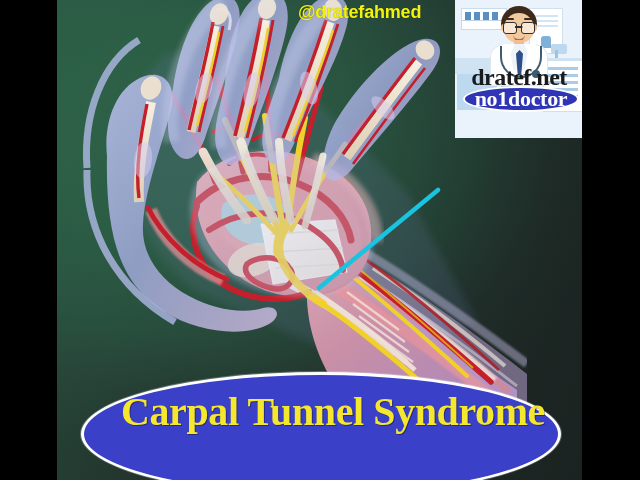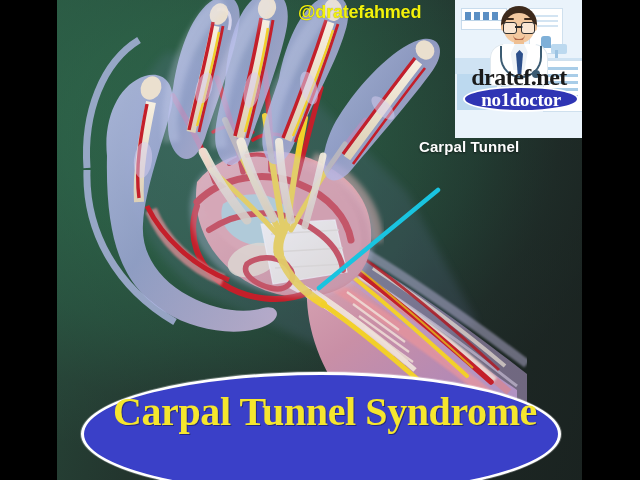--- a/index.html
+++ b/index.html
@@ -200,21 +200,21 @@
   .logo-oval{
     position:absolute; left:8px; top:86px; width:112px; height:22px;
     background:#2f35b4;
     border:2px solid #ffffff;
     border-radius:50%;
     z-index:7;
     display:flex; align-items:center; justify-content:center;
   }
   .logo-oval span{
     font-family:"Liberation Serif", serif;
-    font-weight:bold; font-size:19px; color:#ffffff; letter-spacing:-0.3px;
+    font-weight:bold; font-size:22px; color:#ffffff; letter-spacing:-0.3px;
     line-height:1;
   }
 
   
   #callout {
     position: absolute;
     left: 362px;
     top: 137px;
     z-index: 30;
     color: #fdfdfd;
@@ -238,21 +238,21 @@
   }
   .banner-ellipse{
     position:absolute; inset:0;
     background:#3a40c8;
     border:3px solid #ffffff;
     border-radius:50%;
     box-shadow: 0 0 0 1px rgba(255,255,255,0.25);
   }
   .banner-text{
     position:absolute;
-    left:4px; top:16px; width:480px;
+    left:12px; top:16px; width:480px;
     text-align:center;
     font-family:"Liberation Serif", serif;
     font-weight:bold;
     font-size:40px;
     color:#f5e62e;
     letter-spacing:-0.4px;
     white-space:nowrap;
     text-shadow: 1px 1px 0 rgba(0,0,0,0.35);
   }
 </style>
@@ -492,21 +492,20 @@
       </svg>
     </div>
 
     <svg id="pointer" viewBox="0 0 525 480" xmlns="http://www.w3.org/2000/svg">
       <line x1="381" y1="190" x2="262" y2="288" stroke="#19c4e0" stroke-width="4.5" stroke-linecap="round"></line>
     </svg>
 
     <div id="handle">@dratefahmed</div>
 
     <div id="callout">
-      <div>Carpal Tunnel</div>
     </div>
 
     <div id="logo">
       <div class="logo-scene">
         <div class="ls shelf-unit">
           <div class="bar" style="left:3px"></div>
           <div class="bar" style="left:12px"></div>
           <div class="bar" style="left:21px"></div>
           <div class="bar" style="left:30px"></div>
         </div>

